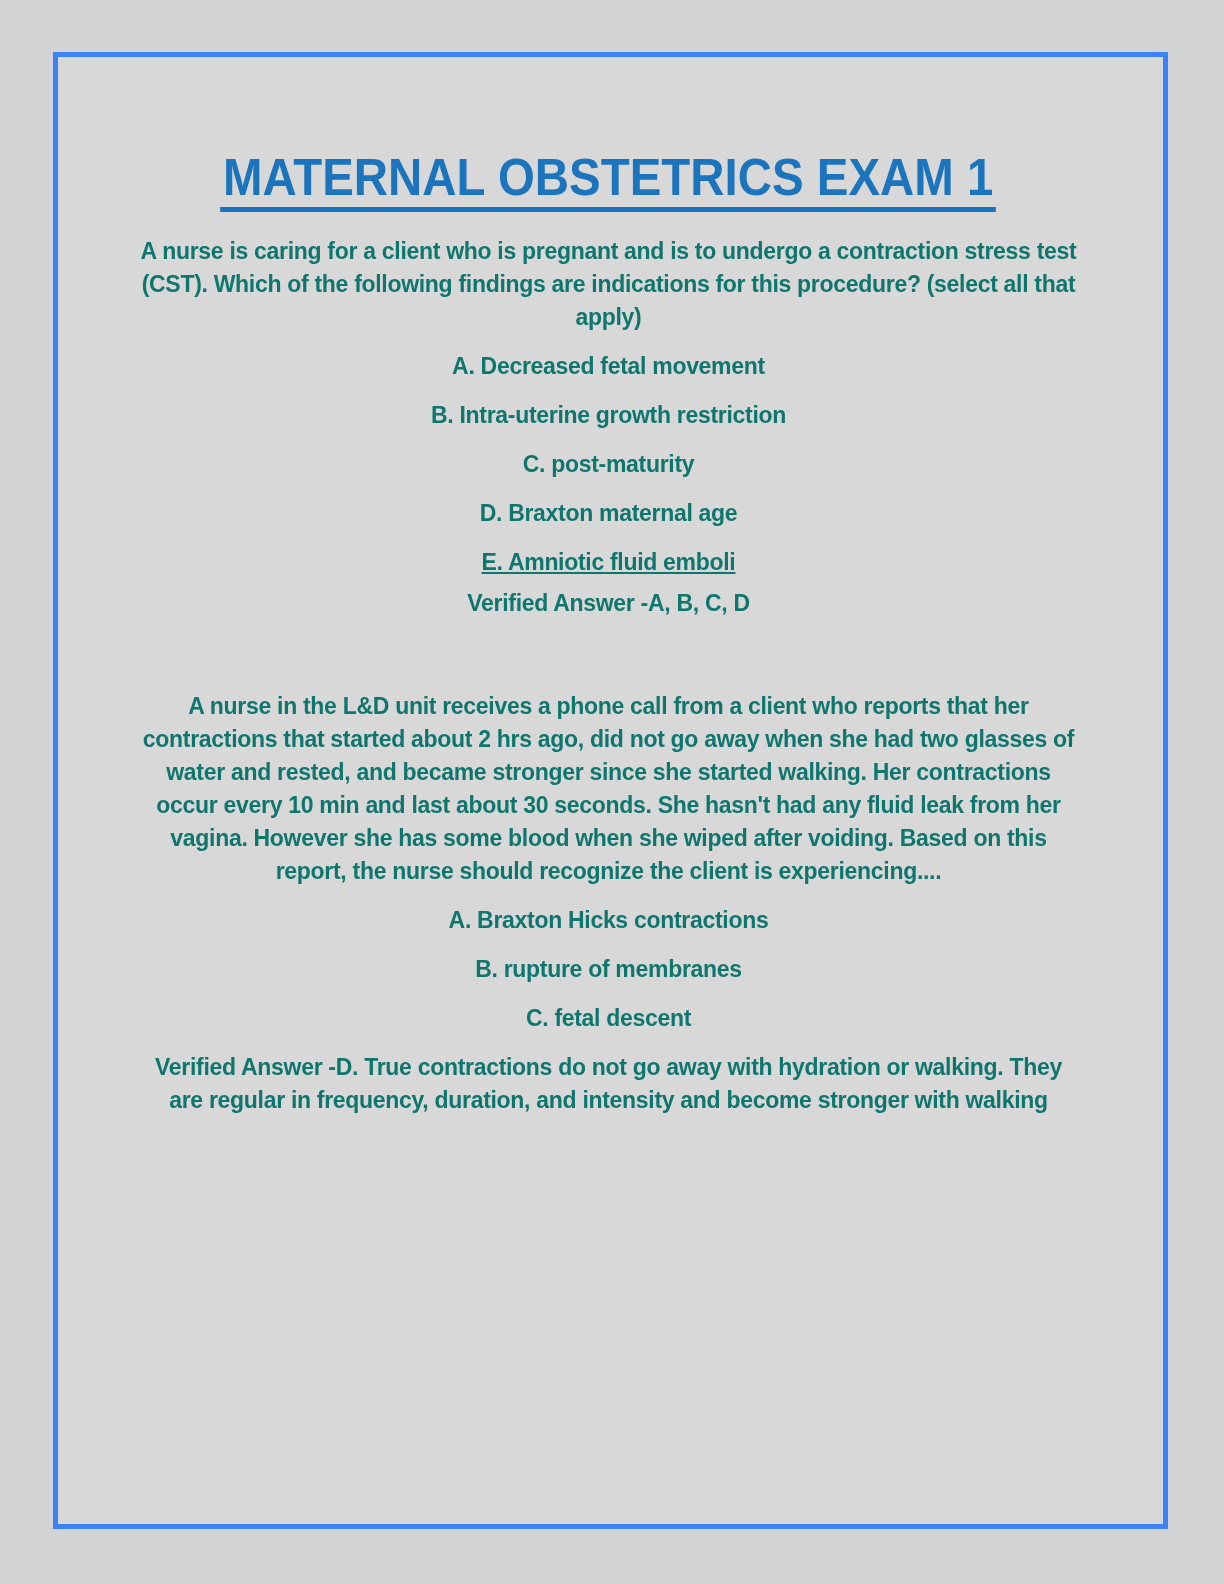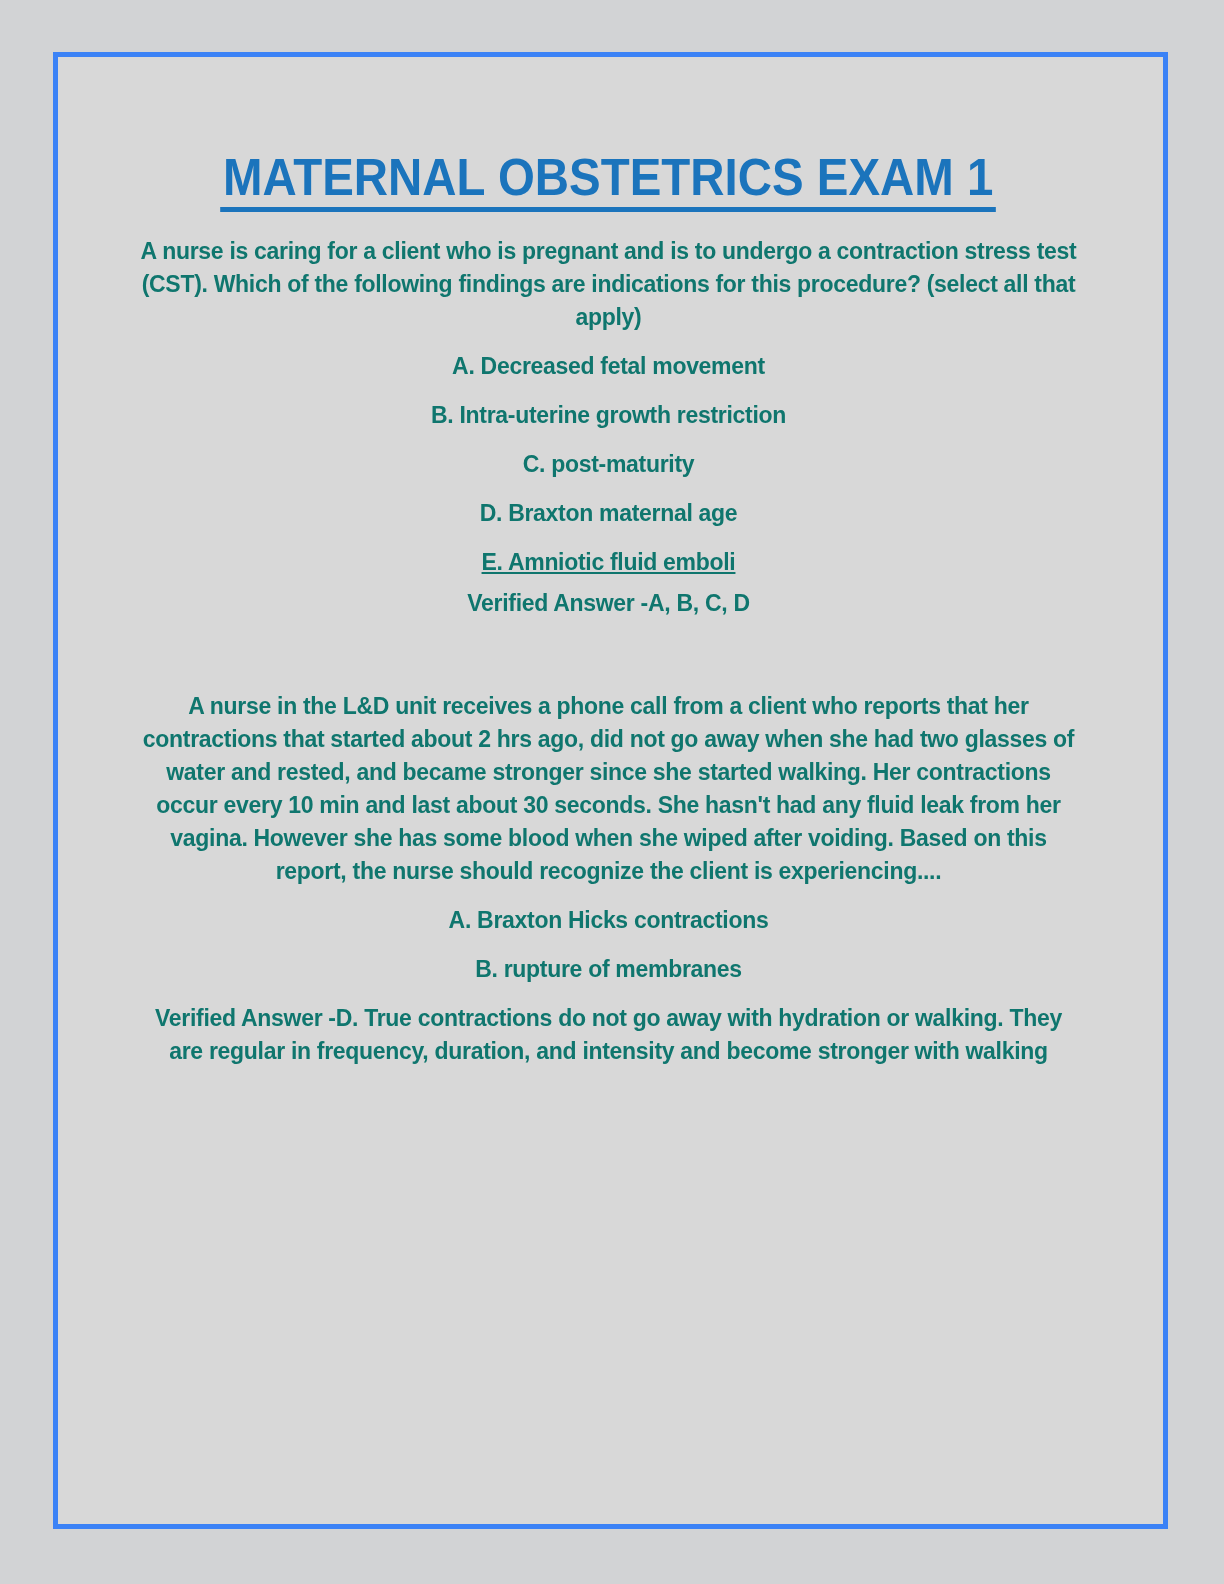--- a/index.html
+++ b/index.html
@@ -75,17 +75,18 @@
       <p class="option">C. post-maturity</p>
       <p class="option">D. Braxton maternal age</p>
       <p class="option option-last">E. Amniotic fluid emboli</p>
       <p class="verified">Verified Answer -A, B, C, D</p>
     </section>
 
     <section class="question question-2">
       <p class="stem">A nurse in the L&amp;D unit receives a phone call from a client who reports that her contractions that started about 2 hrs ago, did not go away when she had two glasses of water and rested, and became stronger since she started walking. Her contractions occur every 10 min and last about 30 seconds. She hasn't had any fluid leak from her vagina. However she has some blood when she wiped after voiding. Based on this report, the nurse should recognize the client is experiencing....</p>
       <p class="option">A. Braxton Hicks contractions</p>
       <p class="option">B. rupture of membranes</p>
+      <p class="option">C. fetal descent</p>
       <p class="verified">Verified Answer -D. True contractions do not go away with hydration or walking. They are regular in frequency, duration, and intensity and become stronger with walking</p>
     </section>
 
   </div>
 </div>
 
 </body></html>

